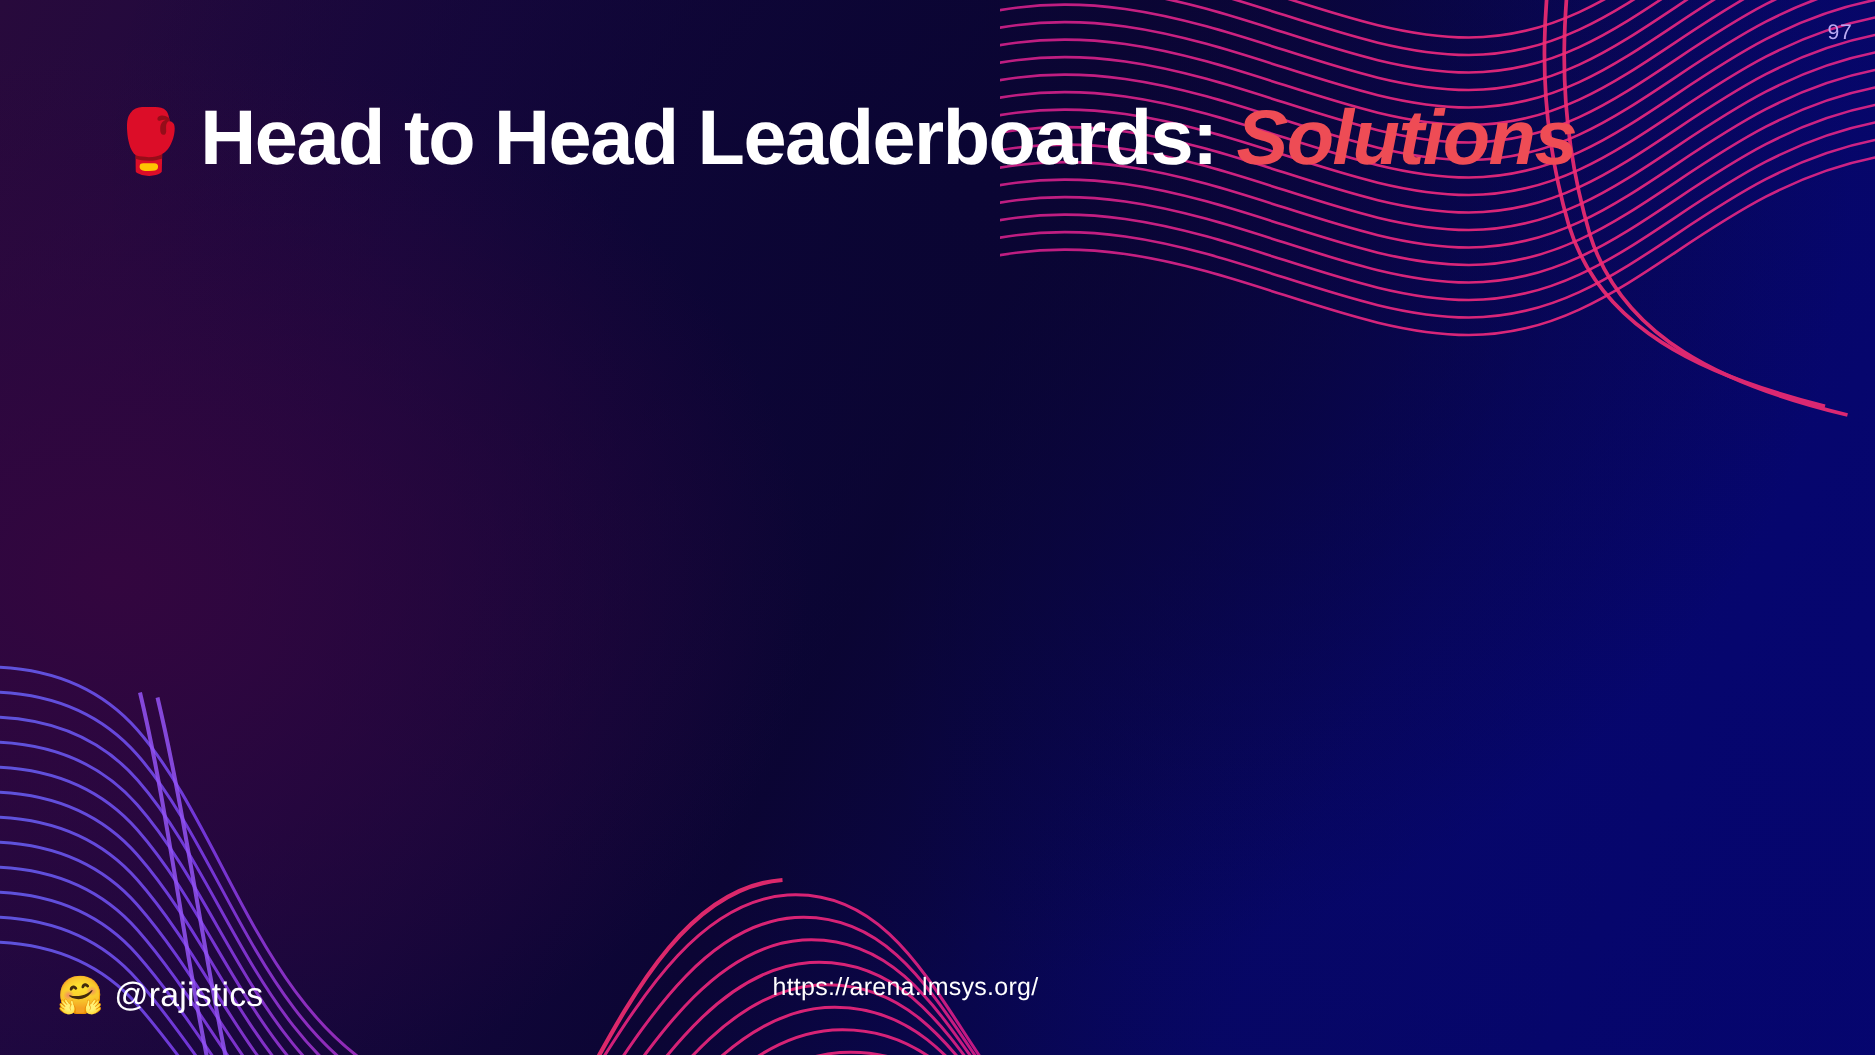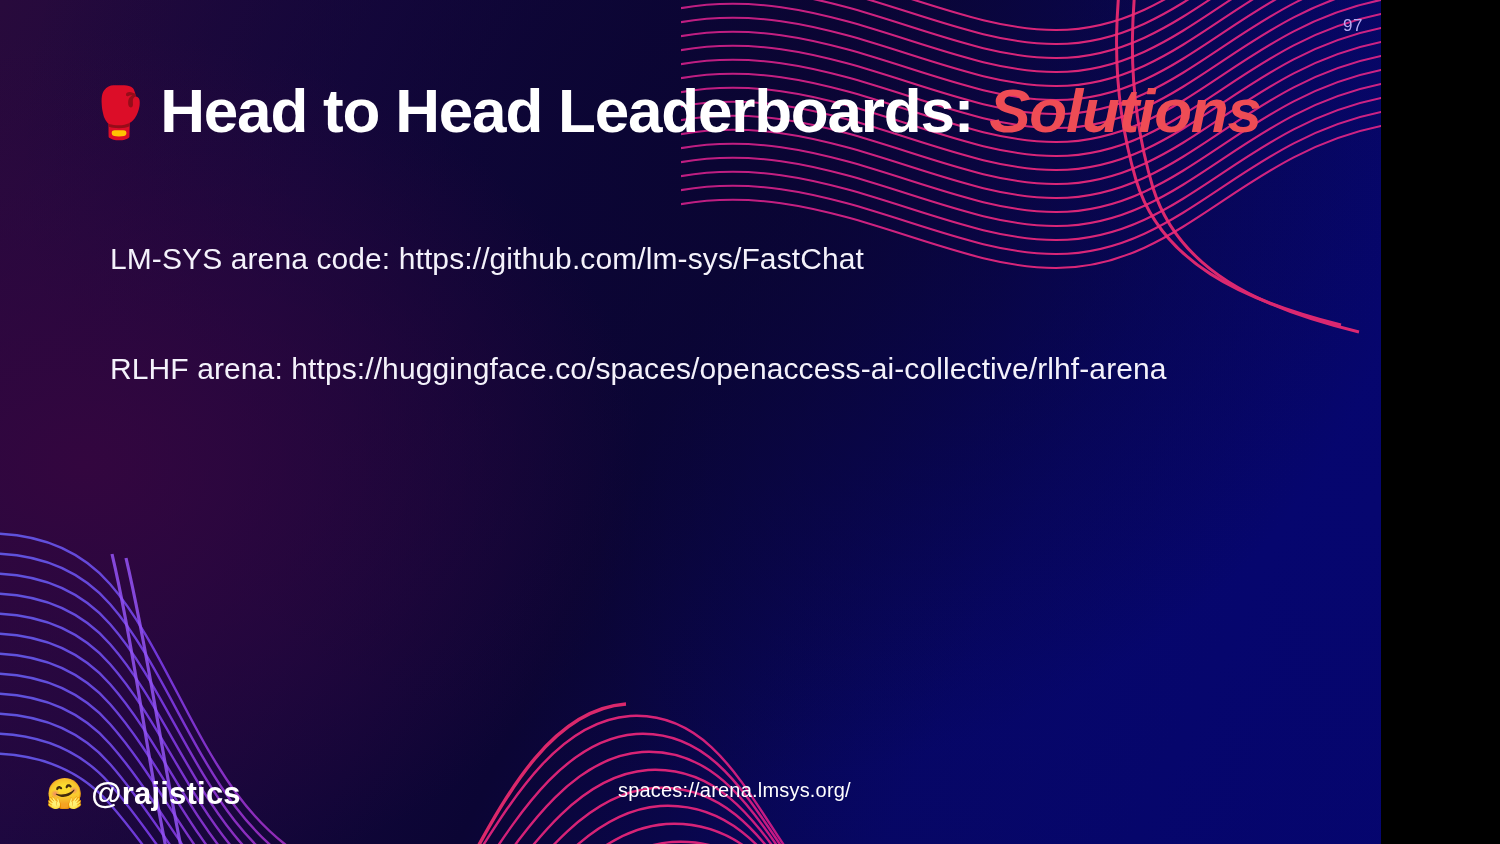--- a/index.html
+++ b/index.html
@@ -9,21 +9,21 @@
   }
   body {
     width: 1500px;
     height: 844px;
     overflow: hidden;
     font-family: "Liberation Sans", sans-serif;
   }
 
   #slide {
     position: relative;
-    width: 1381px;
+    width: 1500px;
     height: 844px;
     overflow: hidden;
     background:
       radial-gradient(ellipse 900px 700px at 6% 55%, #33063f 0%, rgba(42,6,58,0.0) 62%),
       radial-gradient(ellipse 1000px 900px at 52% 18%, #0a0533 0%, rgba(10,5,51,0.0) 70%),
       radial-gradient(ellipse 1100px 1000px at 100% 60%, #06066f 0%, rgba(6,6,111,0.0) 72%),
       linear-gradient(115deg, #280a3c 0%, #1b0840 22%, #0b0534 48%, #070762 72%, #05056e 100%);
   }
 
   
@@ -121,22 +121,22 @@
     display: flex;
     align-items: center;
   }
   #handle-emoji {
     font-size: 30px;
     line-height: 1;
     margin-right: 8px;
   }
   #handle-text {
     color: #ffffff;
-    font-size: 31px;
-    font-weight: 700;
+    font-size: 27px;
+    font-weight: 400;
     letter-spacing: 0.2px;
   }
   #footer-url {
     position: absolute;
     left: 618px;
     bottom: 42px;
     color: #ffffff;
     font-size: 20px;
     font-weight: 400;
     letter-spacing: 0.2px;
@@ -249,25 +249,21 @@
     </svg>
   </div>
 
   <div id="page-number">97</div>
 
   <div id="title-row">
     <span id="title-emoji">🥊</span>
     <span id="title-text"><span class="title-main">Head to Head Leaderboards: </span><span class="title-accent">Solutions</span></span>
   </div>
 
-  <div id="body-block">
-    <div class="body-line">LM-SYS arena code: https://github.com/lm-sys/FastChat</div>
-    <div class="body-line">RLHF arena: https://huggingface.co/spaces/openaccess-ai-collective/rlhf-arena</div>
-  </div>
 
   <div id="footer-handle">
     <span id="handle-emoji">🤗</span>
     <span id="handle-text">@rajistics</span>
   </div>
 
-  <div id="footer-url">spaces://arena.lmsys.org/</div>
+  <div id="footer-url">https://arena.lmsys.org/</div>
 
 </div>
 
 </body></html>

